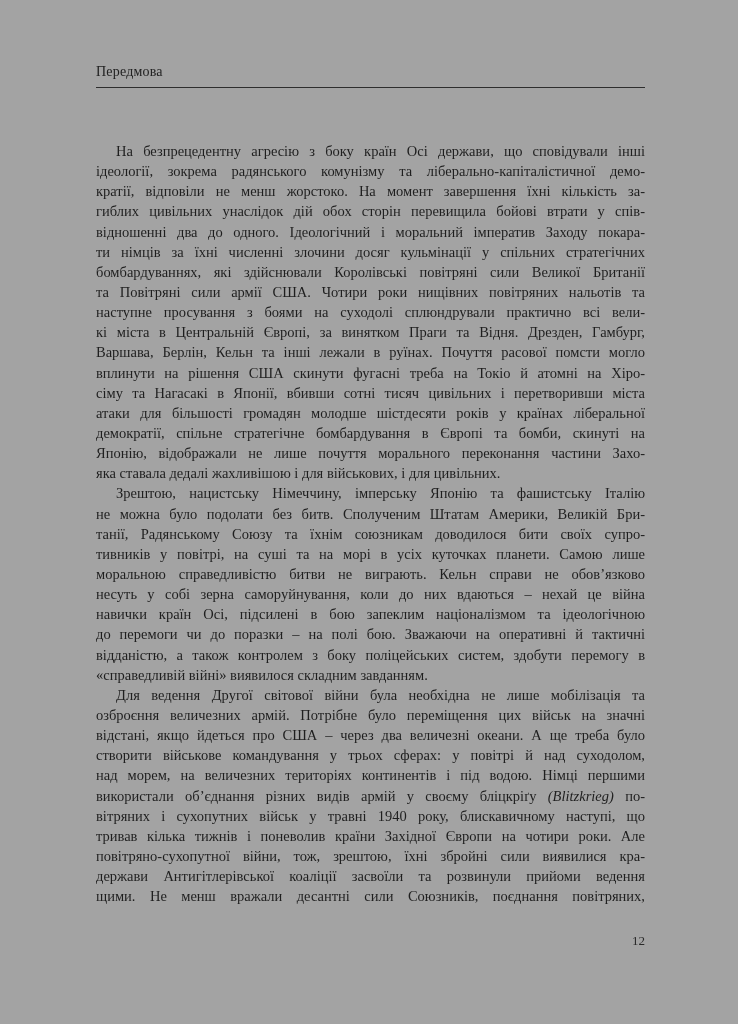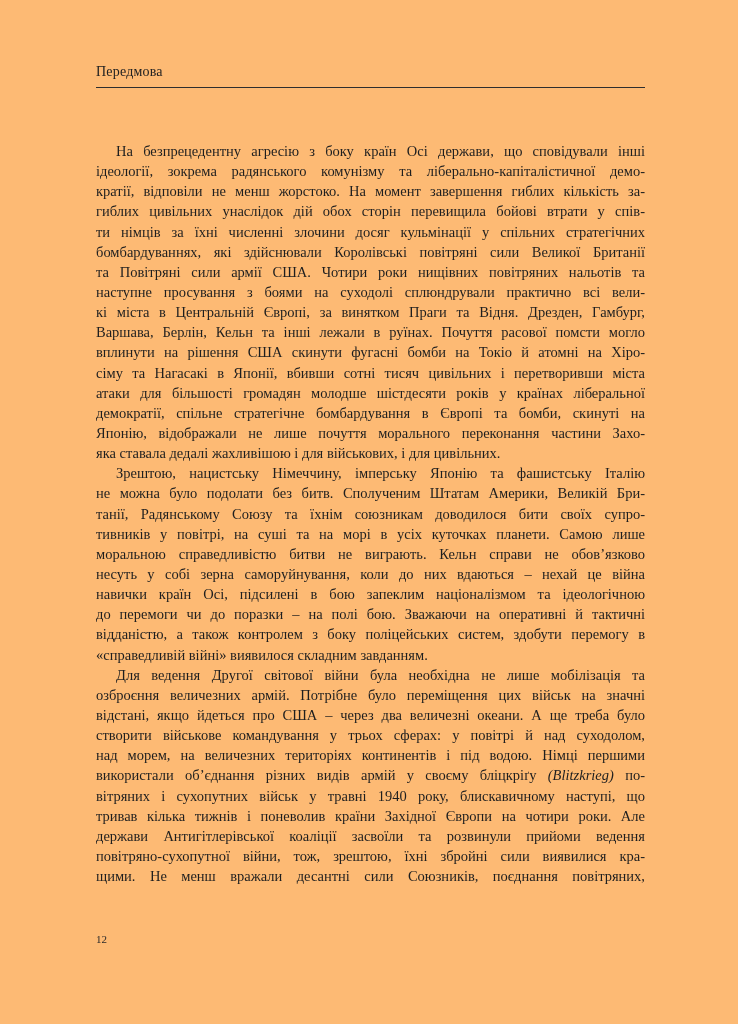--- a/index.html
+++ b/index.html
@@ -11,21 +11,21 @@
   body {
     width: 738px;
     height: 1024px;
     font-family: "Liberation Serif", "DejaVu Serif", serif;
     color: #1f1f1f;
   }
   .page {
     position: relative;
     width: 738px;
     height: 1024px;
-    background: #fdba74;
+    background: #a3a3a3;
     overflow: hidden;
   }
   .running-head {
     position: absolute;
     left: 96px;
     top: 64px;
     width: 549px;
     font-size: 14px;
     letter-spacing: 0.2px;
     color: #222222;
@@ -65,47 +65,48 @@
     text-align-last: left;
   }
   .line em {
     font-style: italic;
   }
   .pageno {
     position: absolute;
     left: 96px;
     top: 933px;
     width: 549px;
-    text-align: left;
-    font-size: 11px;
+    text-align: right;
+    font-size: 13px;
     color: #2a2a2a;
   }
 </style>
 </head>
 <body>
 
 <div class="page">
 
   <div class="running-head">Передмова</div>
   <div class="head-rule"></div>
 
   <div class="body-text">
 
     <div class="para">
       <div class="line first">На безпрецедентну агресію з боку країн Осі держави, що сповідували інші</div>
       <div class="line">ідеології, зокрема радянського комунізму та ліберально-капіталістичної демо-</div>
-      <div class="line">кратії, відповіли не менш жорстоко. На момент завершення гиблих кількість за-</div>
+      <div class="line">кратії, відповіли не менш жорстоко. На момент завершення їхні кількість за-</div>
       <div class="line">гиблих цивільних унаслідок дій обох сторін перевищила бойові втрати у спів-</div>
+      <div class="line">відношенні два до одного. Ідеологічний і моральний імператив Заходу покара-</div>
       <div class="line">ти німців за їхні численні злочини досяг кульмінації у спільних стратегічних</div>
       <div class="line">бомбардуваннях, які здійснювали Королівські повітряні сили Великої Британії</div>
       <div class="line">та Повітряні сили армії США. Чотири роки нищівних повітряних нальотів та</div>
       <div class="line">наступне просування з боями на суходолі сплюндрували практично всі вели-</div>
       <div class="line">кі міста в Центральній Європі, за винятком Праги та Відня. Дрезден, Гамбург,</div>
       <div class="line">Варшава, Берлін, Кельн та інші лежали в руїнах. Почуття расової помсти могло</div>
-      <div class="line">вплинути на рішення США скинути фугасні бомби на Токіо й атомні на Хіро-</div>
+      <div class="line">вплинути на рішення США скинути фугасні треба на Токіо й атомні на Хіро-</div>
       <div class="line">сіму та Нагасакі в Японії, вбивши сотні тисяч цивільних і перетворивши міста</div>
       <div class="line">атаки для більшості громадян молодше шістдесяти років у країнах ліберальної</div>
       <div class="line">демократії, спільне стратегічне бомбардування в Європі та бомби, скинуті на</div>
       <div class="line">Японію, відображали не лише почуття морального переконання частини Захо-</div>
       <div class="line end">яка ставала дедалі жахливішою і для військових, і для цивільних.</div>
     </div>
 
     <div class="para">
       <div class="line first">Зрештою, нацистську Німеччину, імперську Японію та фашистську Італію</div>
       <div class="line">не можна було подолати без битв. Сполученим Штатам Америки, Великій Бри-</div>
@@ -121,22 +122,22 @@
 
     <div class="para">
       <div class="line first">Для ведення Другої світової війни була необхідна не лише мобілізація та</div>
       <div class="line">озброєння величезних армій. Потрібне було переміщення цих військ на значні</div>
       <div class="line">відстані, якщо йдеться про США – через два величезні океани. А ще треба було</div>
       <div class="line">створити військове командування у трьох сферах: у повітрі й над суходолом,</div>
       <div class="line">над морем, на величезних територіях континентів і під водою. Німці першими</div>
       <div class="line"><span>використали об’єднання різних видів армій у своєму бліцкріґу </span><em>(Blitzkrieg)</em><span> по-</span></div>
       <div class="line">вітряних і сухопутних військ у травні 1940 року, блискавичному наступі, що</div>
       <div class="line">тривав кілька тижнів і поневолив країни Західної Європи на чотири роки. Але</div>
+      <div class="line">повітряно-сухопутної війни, тож, зрештою, їхні збройні сили виявилися кра-</div>
       <div class="line">держави Антигітлерівської коаліції засвоїли та розвинули прийоми ведення</div>
-      <div class="line">повітряно-сухопутної війни, тож, зрештою, їхні збройні сили виявилися кра-</div>
       <div class="line">щими. Не менш вражали десантні сили Союзників, поєднання повітряних,</div>
     </div>
 
   </div>
 
   <div class="pageno">12</div>
 
 </div>
 
 </body></html>

